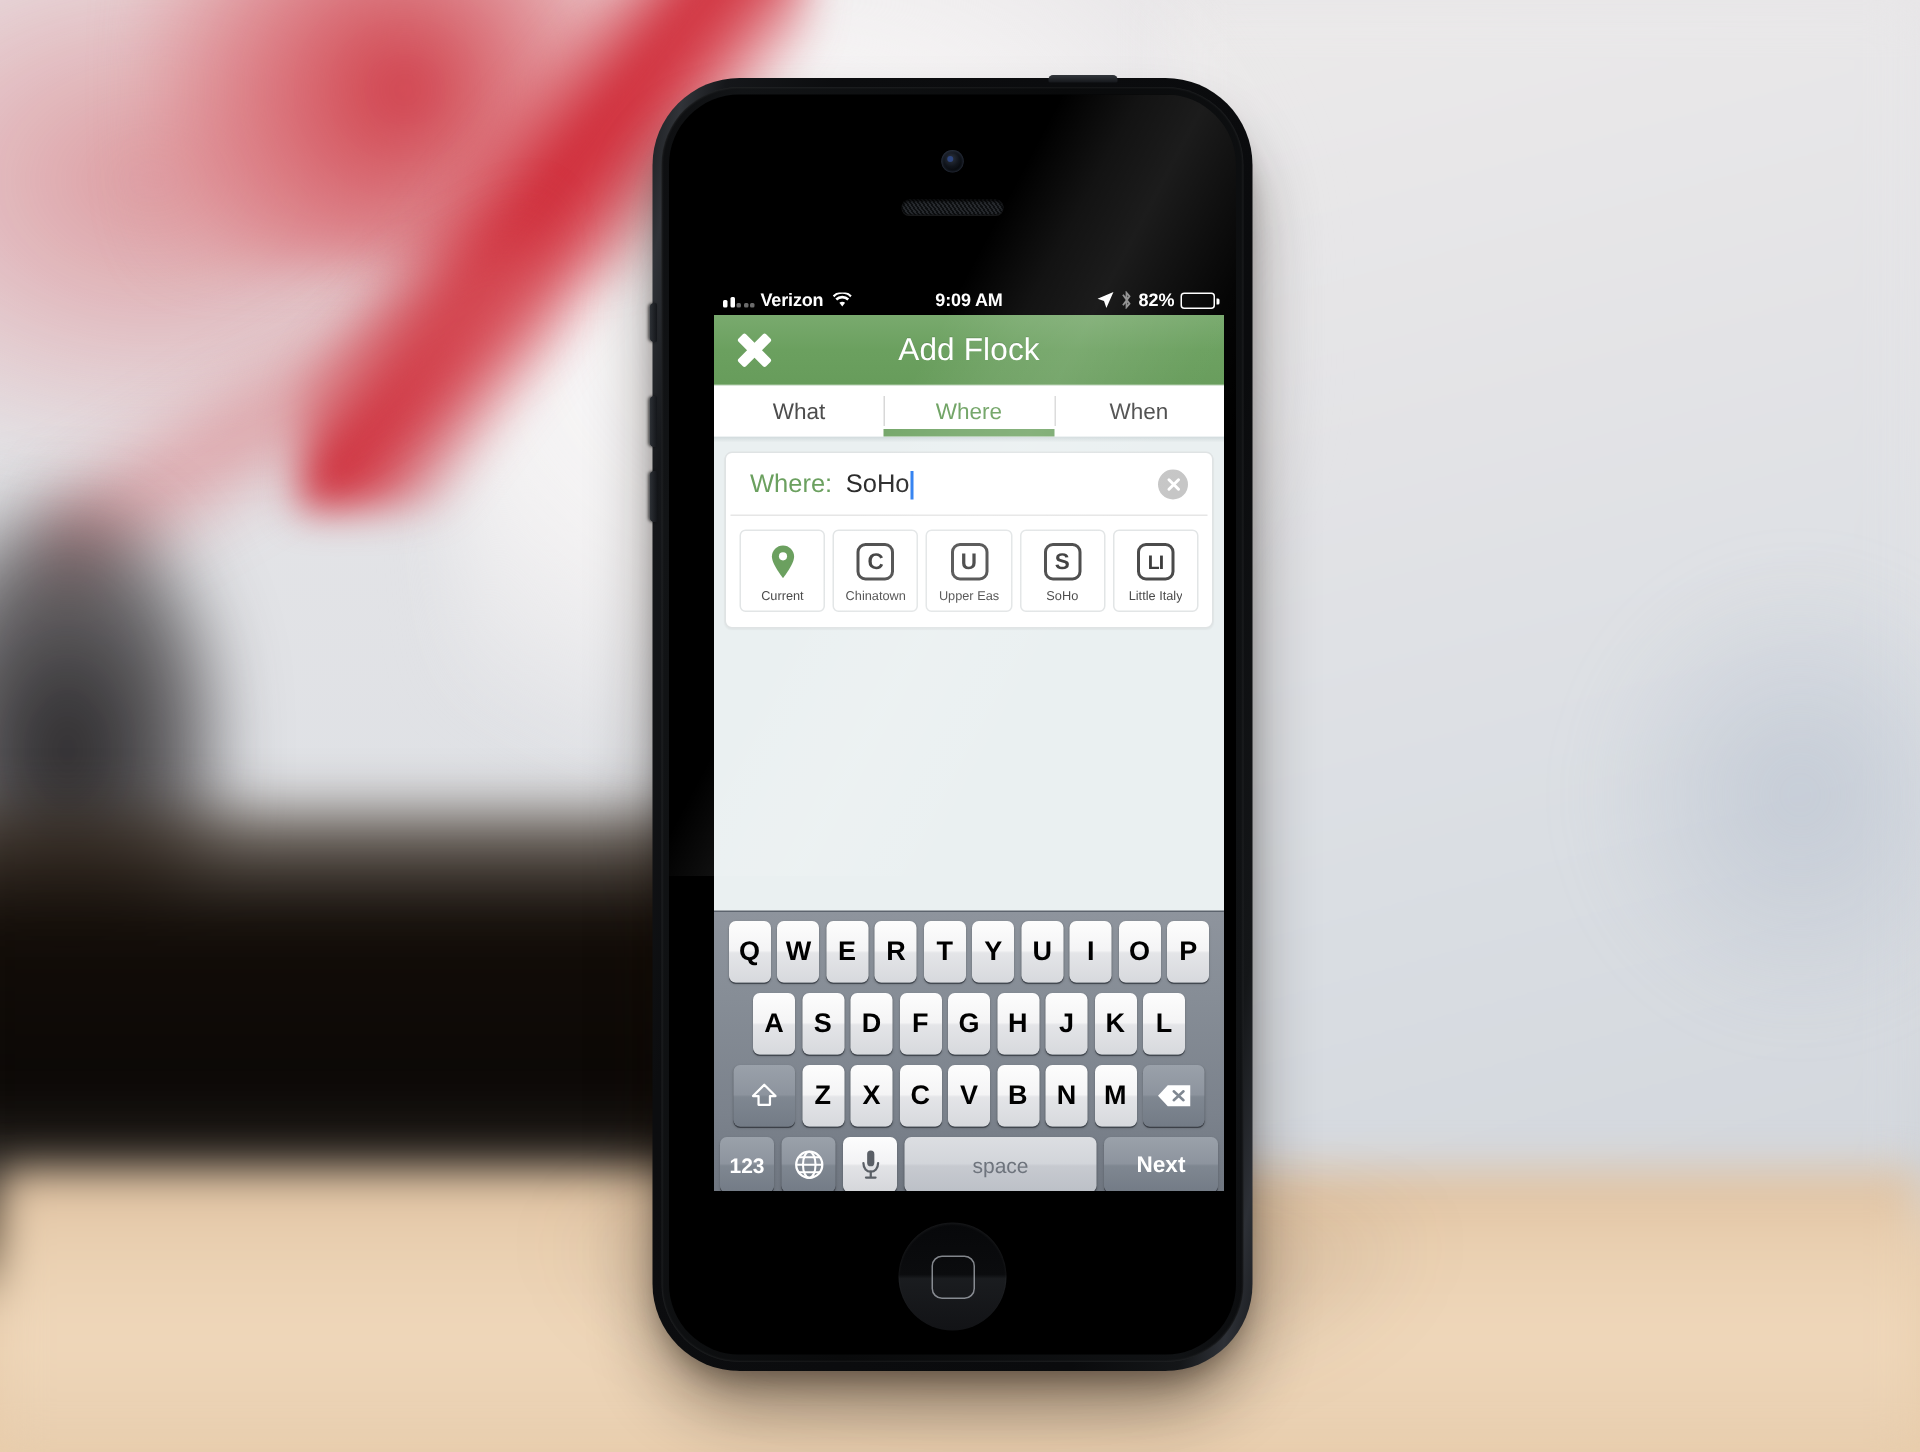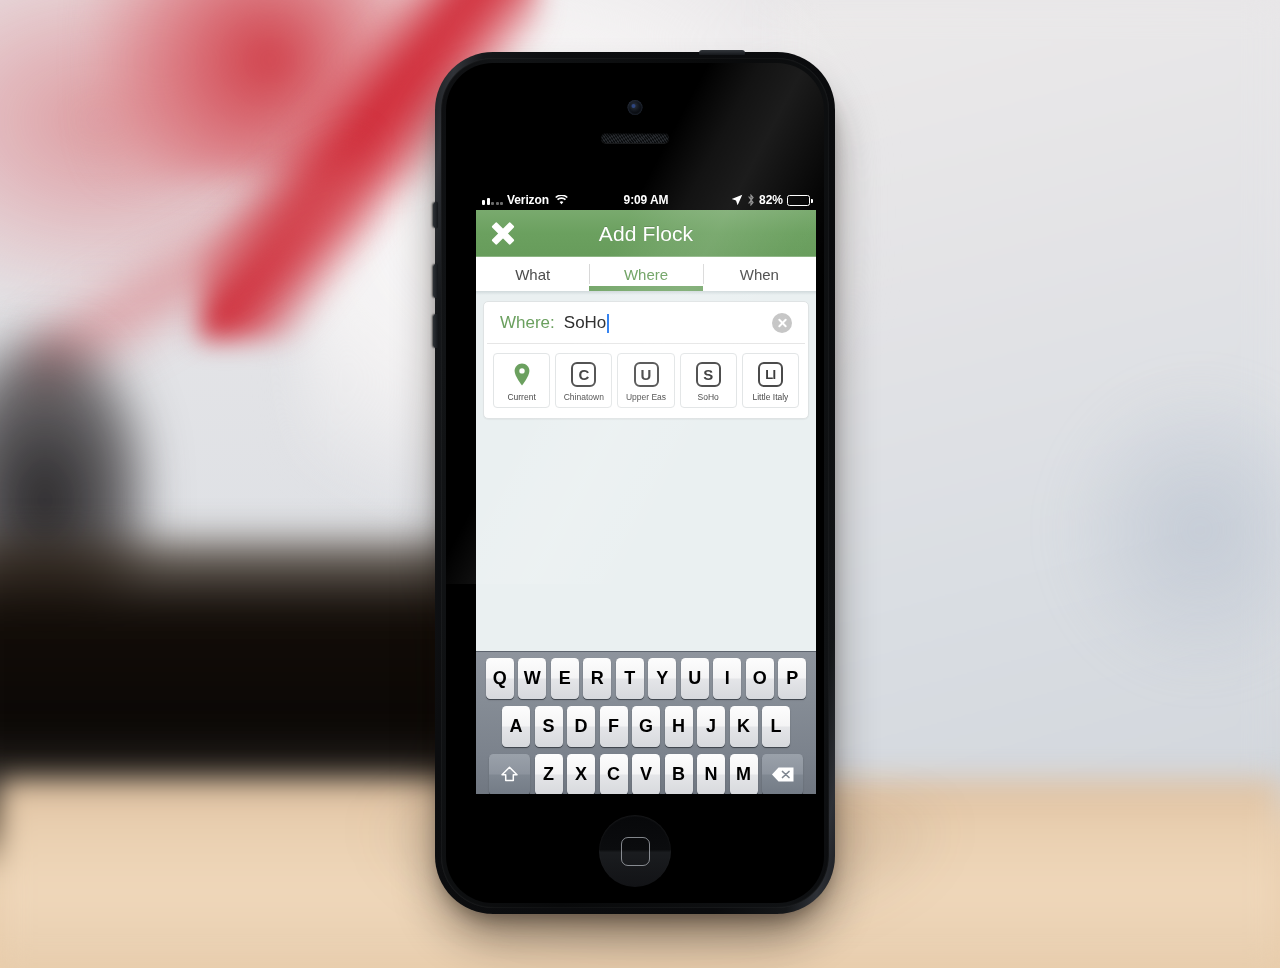--- a/index.html
+++ b/index.html
@@ -528,20 +528,39 @@
               <div class="key k-letter">N</div>
               <div class="key k-letter">M</div>
               <div class="key k-dark k-back">
                 <svg width="24" height="17" viewBox="0 0 24 17">
                   <path d="M7.5 1.5 L22.5 1.5 L22.5 15.5 L7.5 15.5 L1.0 8.5 Z" fill="#fff"></path>
                   <path d="M11.5 5.5 L18.0 11.5 M18.0 5.5 L11.5 11.5" stroke="#7f8791" stroke-width="1.7" stroke-linecap="round"></path>
                 </svg>
               </div>
             </div>
 
+            <div class="krow bottomrow">
+              <div class="key k-dark k-123">123</div>
+              <div class="key k-dark k-globe">
+                <svg width="21" height="21" viewBox="0 0 21 21">
+                  <circle cx="10.5" cy="10.5" r="8.7" fill="none" stroke="#fff" stroke-width="1.5"></circle>
+                  <ellipse cx="10.5" cy="10.5" rx="4.2" ry="8.7" fill="none" stroke="#fff" stroke-width="1.4"></ellipse>
+                  <path d="M1.8 10.5 L19.2 10.5 M3.3 5.5 L17.7 5.5 M3.3 15.5 L17.7 15.5" stroke="#fff" stroke-width="1.3"></path>
+                </svg>
+              </div>
+              <div class="key k-mic">
+                <svg width="13" height="21" viewBox="0 0 13 21">
+                  <rect x="4.1" y="1.0" width="4.8" height="10.5" rx="2.4" fill="#5a5f66"></rect>
+                  <path d="M1.6 9.4 C1.6 13.0 3.8 15.1 6.5 15.1 C9.2 15.1 11.4 13.0 11.4 9.4" fill="none" stroke="#5a5f66" stroke-width="1.5" stroke-linecap="round"></path>
+                  <path d="M6.5 15.1 L6.5 18.6 M3.3 19.0 L9.7 19.0" stroke="#5a5f66" stroke-width="1.5" stroke-linecap="round"></path>
+                </svg>
+              </div>
+              <div class="key k-space">space</div>
+              <div class="key k-dark k-next">Next</div>
+            </div>
 
           </div>
 
         </div>
       </div>
 
       <div class="glass-sheen"></div>
       <div class="home-button">
         <div class="home-square"></div>
       </div>

